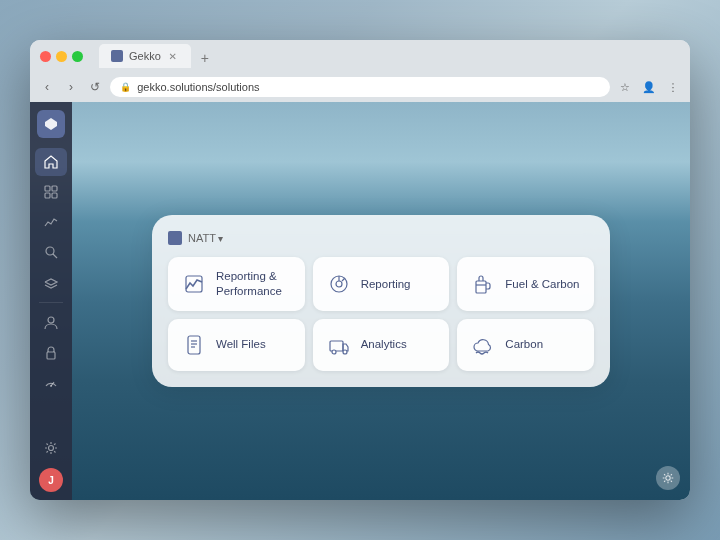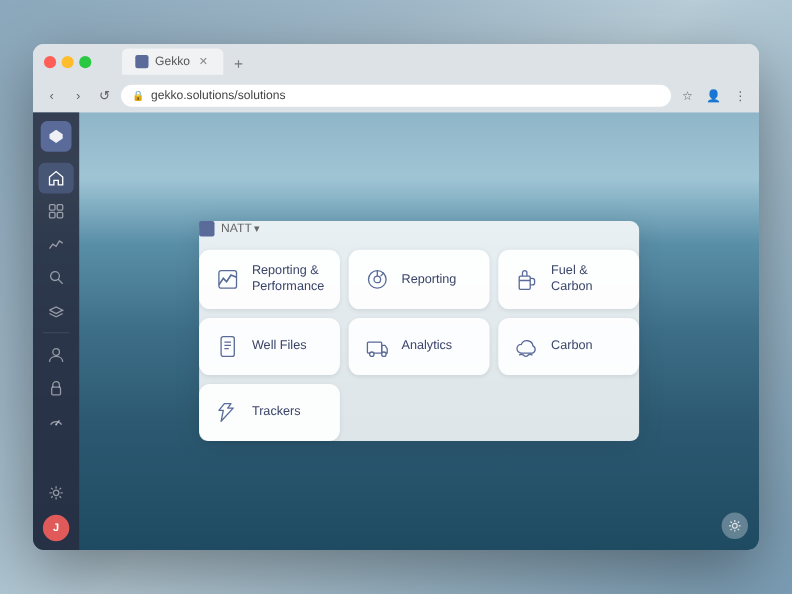--- a/index.html
+++ b/index.html
@@ -49,21 +49,21 @@
       height: 11px;
       border-radius: 50%;
     }
     .tl-red { background: #ff5f57; }
     .tl-yellow { background: #ffbd2e; }
     .tl-green { background: #28c940; }
 
     .tab-bar {
       display: flex;
       align-items: flex-end;
-      margin-left: 22px;
+      margin-left: 10px;
       gap: 4px;
     }
 
     .tab {
       background: #f0f2f4;
       border-radius: 5px 5px 0 0;
       padding: 4px 12px;
       font-size: 11px;
       color: #555;
       display: flex;
@@ -266,23 +266,23 @@
       z-index: 5;
       display: flex;
       align-items: center;
       justify-content: center;
     }
 
     
     .projects-panel {
       background: rgba(255, 255, 255, 0.85);
       backdrop-filter: blur(10px);
-      border-radius: 8px;
-      padding: 0;
-      width: 400px;
+      border-radius: 20px;
+      padding: 16px;
+      width: 458px;
       box-shadow: 0 4px 24px rgba(0,0,0,0.1);
     }
 
     .panel-header {
       display: flex;
       align-items: center;
       gap: 6px;
       margin-bottom: 12px;
     }
 
@@ -556,28 +556,20 @@
           <div class="app-card">
             <div class="app-icon">
               <svg viewBox="0 0 22 22" fill="none">
                 <path d="M6 17a4 4 0 0 1 0-8 5.5 5.5 0 0 1 10.5 1.5A3.5 3.5 0 0 1 16 17H6z" stroke="#5a6b9a" stroke-width="1.2" fill="none"></path>
                 <path d="M4 19 Q6 17 8 19 Q10 21 12 19 Q14 17 16 19" stroke="#5a6b9a" stroke-width="1.2" fill="none"></path>
               </svg>
             </div>
             <span class="app-label">Carbon</span>
           </div>
 
-          <div class="app-card">
-            <div class="app-icon">
-              <svg viewBox="0 0 22 22" fill="none">
-                <path d="M8 3l-5 6h4l-2 10 11-12h-5l3-4z" stroke="#5a6b9a" stroke-width="1.2" fill="none" stroke-linejoin="round"></path>
-              </svg>
-            </div>
-            <span class="app-label">Trackers</span>
-          </div>
 
         </div>
       </div>
     </div>
 
     <div class="settings-gear">
       <svg width="14" height="14" viewBox="0 0 16 16" fill="none">
         <circle cx="8" cy="8" r="2.5" stroke="rgba(255,255,255,0.8)" stroke-width="1.2"></circle>
         <path d="M8 2v2M8 12v2M2 8h2M12 8h2M3.5 3.5l1.4 1.4M11.1 11.1l1.4 1.4M3.5 12.5l1.4-1.4M11.1 4.9l1.4-1.4" stroke="rgba(255,255,255,0.8)" stroke-width="1.2"></path>
       </svg>

